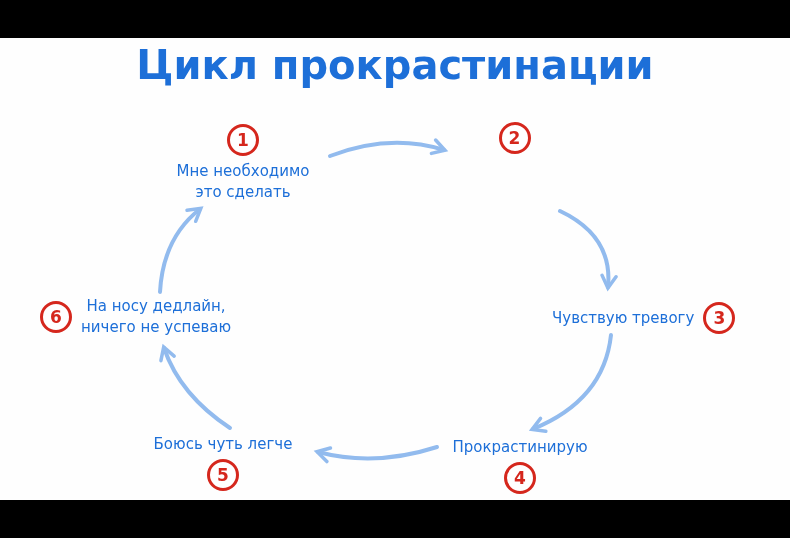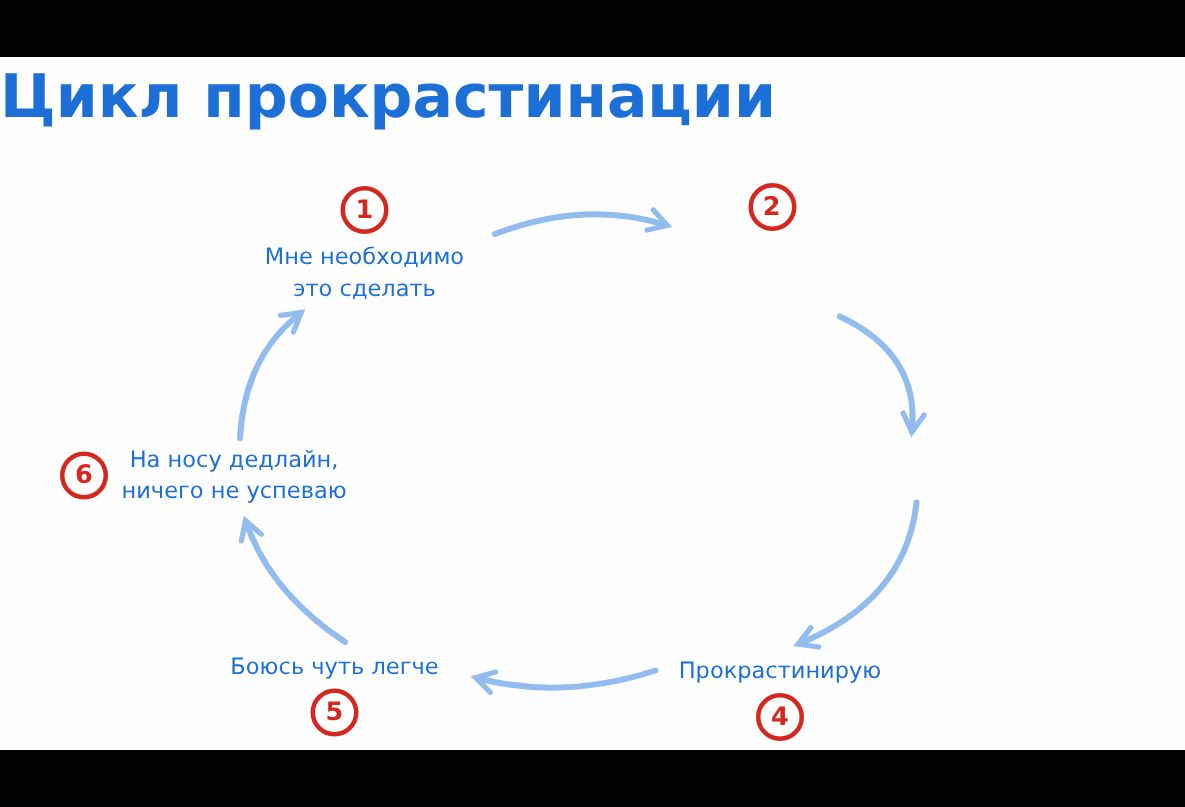--- a/index.html
+++ b/index.html
@@ -21,20 +21,21 @@
     top: 38px;
     width: 790px;
     height: 462px;
     background: var(--bg, #fefefe);
   }
   .title {
     position: absolute;
     left: 0;
     top: 4px;
     width: 790px;
+    text-align: center;
     font-size: 40px;
     font-weight: bold;
     letter-spacing: 0px;
     color: var(--blue, #1d6fd8);
   }
   .step {
     position: absolute;
     display: flex;
     align-items: center;
   }
@@ -91,20 +92,24 @@
     <div class="step vertical" style="left:143px; top:86px; width:200px;">
       <div class="badge">1</div>
       <div class="label">Мне необходимо
 это сделать</div>
     </div>
 
     <div class="step vertical" style="left:412px; top:84px; width:205px;">
       <div class="badge">2</div>
     </div>
 
+    <div class="step row" style="left:552px; top:264px;">
+      <div class="label">Чувствую тревогу</div>
+      <div class="badge">3</div>
+    </div>
 
     <div class="step vertical-rev" style="left:420px; top:399px; width:200px;">
       <div class="badge">4</div>
       <div class="label">Прокрастинирую</div>
     </div>
 
     <div class="step vertical-rev" style="left:123px; top:396px; width:200px;">
       <div class="badge">5</div>
       <div class="label">Боюсь чуть легче</div>
     </div>

